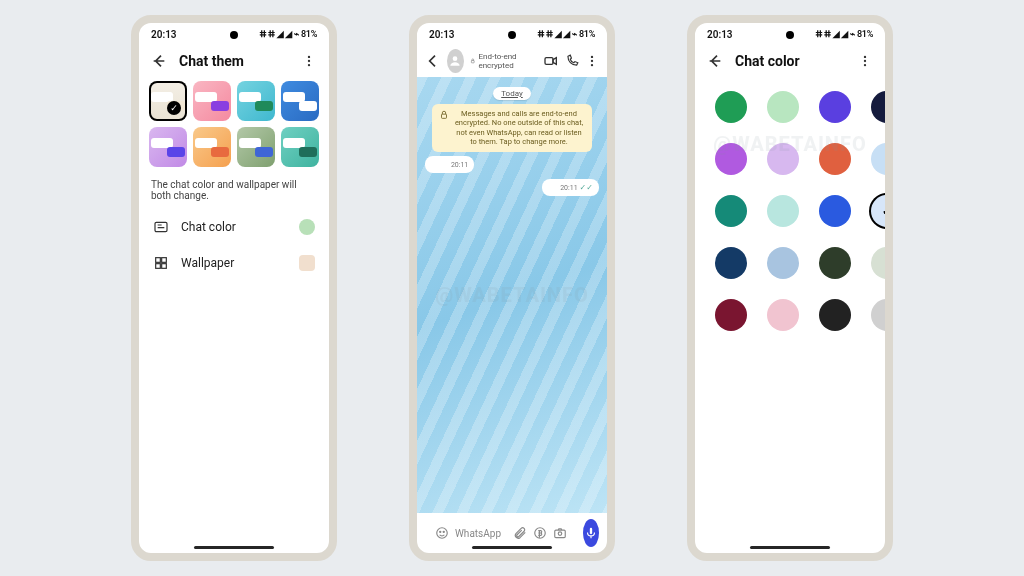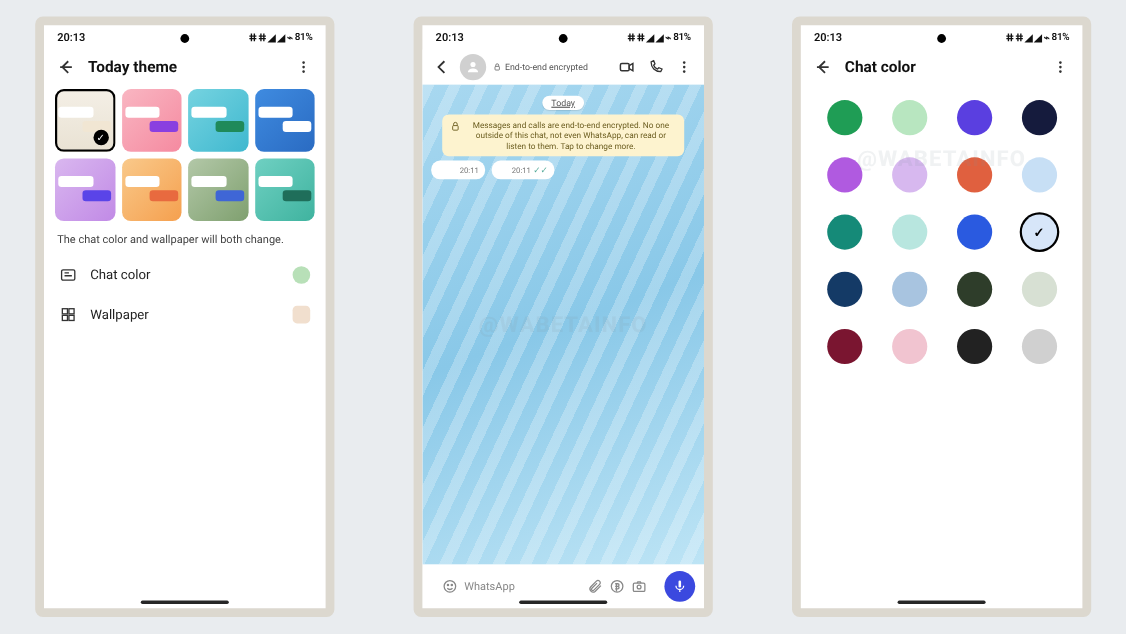--- a/index.html
+++ b/index.html
@@ -4,24 +4,24 @@
 <style>
   * { box-sizing: border-box; margin: 0; padding: 0; }
   body {
     background: #e9ecef;
     font-family: -apple-system, Roboto, Arial, sans-serif;
     width: 1024px; height: 576px;
     display: flex; align-items: center; justify-content: center;
     gap: 72px;
   }
   .phone {
-    width: 272px; height: 546px;
+    width: 206px; height: 546px;
     background: #fff;
     border: 8px solid #dcd8cf;
-    border-radius: 7px;
+    border-radius: 20px;
     position: relative;
     overflow: hidden;
     display: flex; flex-direction: column;
   }
   .phone::before { 
     content: ""; position: absolute; top: 8px; left: 50%; transform: translateX(-50%);
     width: 8px; height: 8px; background: #000; border-radius: 50%;
     z-index: 50;
   }
   .gesture-bar {
@@ -85,21 +85,21 @@
   }
   .notice {
     background:#fdf3cf;color:#6b5d1f;font-size:7.5px;border-radius:6px;padding:5px 7px;
     margin:4px auto; width:92%; text-align:center; line-height:1.25;
     display:flex;gap:4px;align-items:flex-start;
   }
   .msg { max-width:60%; border-radius:8px; padding:4px 6px; font-size:8px; color:#111; position:relative;}
   .msg .time { font-size:7px;color:#777;margin-left:4px;}
   .msg.in { background:#fff; align-self:flex-start; }
   .msg.out { background:#fff; align-self:flex-end; }
-  .msg-col { display:flex;gap:6px;}
+  .msg-col { display:flex;flex-direction:column;gap:6px;}
   .input-bar {
     display:flex;align-items:center;gap:6px;padding:6px 8px;background:transparent;
   }
   .msg-input {
     flex:1;background:#fff;border-radius:18px;padding:6px 10px;font-size:10px;color:#888;
     display:flex;align-items:center;gap:6px;
   }
   .fab { width:28px;height:28px;border-radius:50%;background:#3b49df;color:#fff;display:flex;align-items:center;justify-content:center;}
 
   .watermark {
@@ -138,21 +138,21 @@
       <span>ⵌ ⵌ ◢ ◢ ⌁</span>
       <span>81%</span>
     </span>
   </div>
   <div class="app-header">
     <div class="icon-btn">
       <svg width="16" height="16" viewBox="0 0 24 24" fill="none" stroke="currentColor" stroke-width="2.5">
           <path d="M15 4l-8 8 8 8M4 12h16"></path>
         </svg>
     </div>
-    <div class="app-title">Today theme</div>
+    <div class="app-title">Chat them</div>
     <div class="spacer"></div>
     <div class="icon-btn">
       <svg width="14" height="14" viewBox="0 0 24 24" fill="currentColor">
           <circle cx="12" cy="5" r="2"></circle>
           <circle cx="12" cy="12" r="2"></circle>
           <circle cx="12" cy="19" r="2"></circle>
         </svg>
     </div>
   </div>
   <div class="body">

